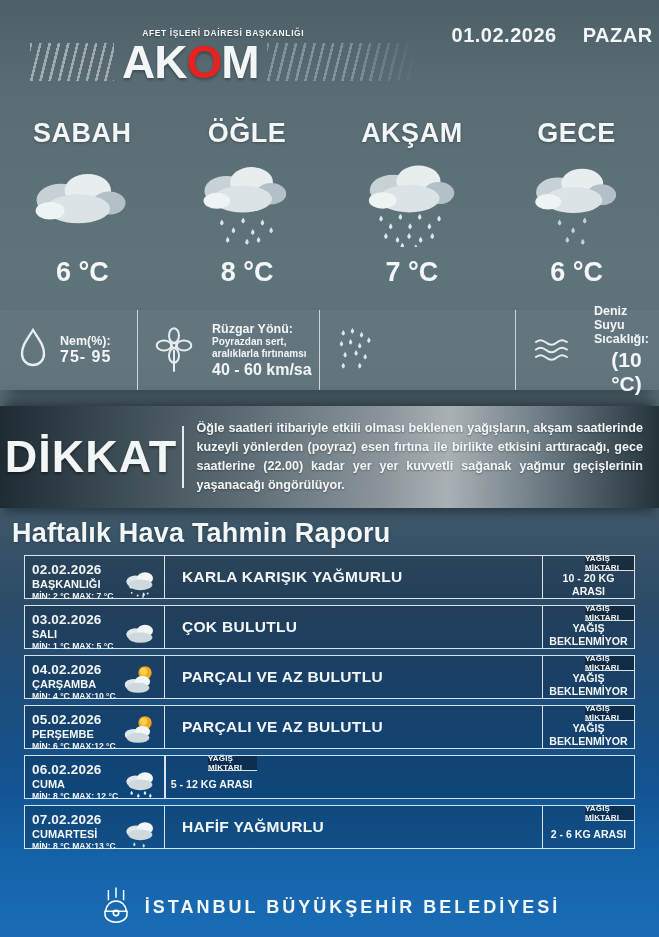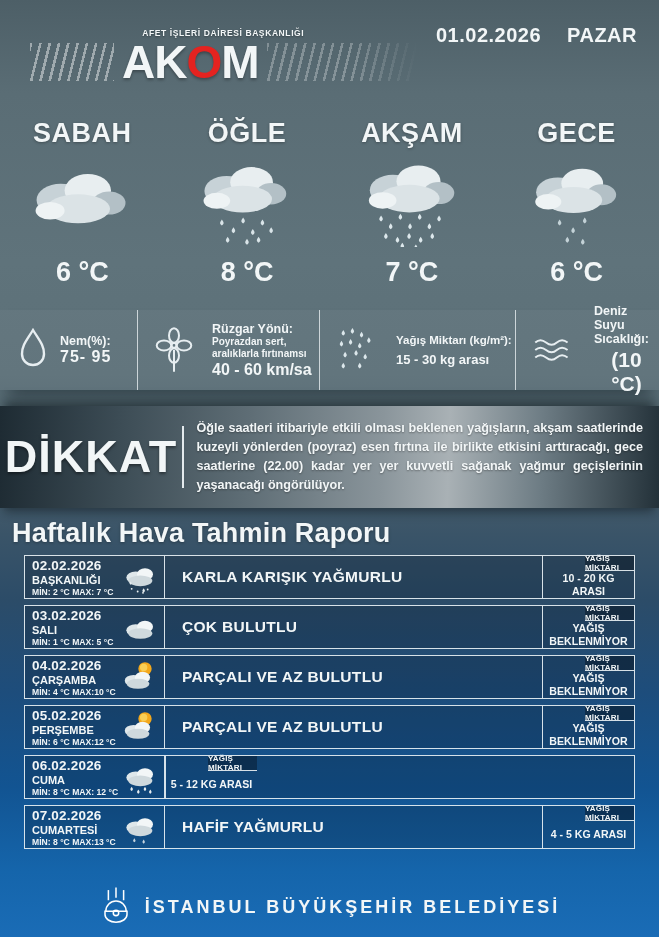--- a/index.html
+++ b/index.html
@@ -9,21 +9,21 @@
     color:#f2f6f7;
     position:relative;
     background:linear-gradient(180deg,
       #4d5f67 0%, #5a6d75 10%, #5f737b 28%, #5c7078 40%,
       #4c616d 50%, #3a5468 57%, #2c4c68 64%, #1d4d7c 74%,
       #125492 84%, #1565ab 93%, #1a6cb6 100%);
   }
   svg { display:block; }
 
   
-  .header { height:98px; display:flex; justify-content:space-between; padding:14px 22px 0 30px; }
+  .header { height:98px; display:flex; padding:14px 22px 0 30px;gap:35px; }
   .brand { display:flex; flex-direction:column; align-items:center; margin-top:14px; }
   .brand-caption { font-size:8.5px; font-weight:bold; letter-spacing:.6px; margin-bottom:1px; text-shadow:0 1px 2px rgba(0,0,0,.35); }
   .brand-row { display:flex; align-items:center; }
   .stripes { height:38px; background:repeating-linear-gradient(104deg, rgba(255,255,255,.55) 0 2.5px, transparent 2.5px 9px); }
   .stripes.left { width:84px; margin-right:8px; opacity:.8; }
   .stripes.right { width:150px; margin-left:8px; opacity:.5;
     -webkit-mask-image:linear-gradient(90deg,#000 55%,transparent); mask-image:linear-gradient(90deg,#000 55%,transparent); }
   .logo-word { font-size:46px; font-weight:900; letter-spacing:-1px; line-height:1; text-shadow:0 2px 3px rgba(0,0,0,.3); }
   .logo-o { color:#e42320; }
   .head-right { text-align:right; padding-top:10px; }
@@ -60,21 +60,21 @@
     box-shadow:0 -8px 10px -4px rgba(8,16,20,.55), 0 8px 10px -4px rgba(8,16,20,.45); }
   .warn-title { flex:0 0 182px; text-align:center; font-size:45px; font-weight:900; letter-spacing:1px; text-shadow:0 2px 3px rgba(0,0,0,.4); }
   .warn-divider { width:1.5px; height:62px; background:rgba(245,250,252,.9); flex:none; }
   .warn-text { flex:1; padding:0 16px 0 13px; font-size:12.6px; font-weight:bold; line-height:1.5; text-align:justify; text-shadow:0 1px 2px rgba(0,0,0,.35); }
 
   
   .weekly-title { margin:10px 0 6px 12px; font-size:27px; font-weight:bold; letter-spacing:.2px; text-shadow:0 1px 3px rgba(0,0,0,.3); }
   .wtable { width:611px; margin:0 auto; }
   .wrow { display:flex; height:44px; margin-bottom:6px; background:rgba(9,24,40,.24);
     border:1.5px solid rgba(236,244,247,.9); }
-  .wcell-day { flex:0 0 134px; border-right:1.5px solid rgba(236,244,247,.9); display:flex; padding:2px 2px 2px 7px; }
+  .wcell-day { flex:0 0 134px; border-right:1.5px solid rgba(236,244,247,.9); display:flex; align-items:center; padding:10px 2px 2px 7px; }
   .day-texts { width:88px; }
   .w-date { font-size:13.5px; font-weight:bold; letter-spacing:.2px; }
   .w-day { font-size:11px; font-weight:bold; margin-top:1px; }
   .w-minmax { font-size:8.6px; font-weight:bold; margin-top:1px; white-space:nowrap; }
   .wrow-icon { width:42px; display:flex; align-items:center; justify-content:center; }
   .wcell-cond { flex:1; display:flex; align-items:center; padding-left:17px; font-size:15.5px; font-weight:bold; letter-spacing:.3px; }
   .wcell-amt { flex:0 0 92px; border-left:1.5px solid rgba(236,244,247,.9); display:flex; flex-direction:column; }
   .amt-head { height:15px; background:rgba(5,14,24,.4); border-bottom:1.5px solid rgba(236,244,247,.9);
     font-size:8px; font-weight:bold; letter-spacing:.2px; display:flex; align-items:center; justify-content:center;margin-left:42px; }
   .amt-val { flex:1; display:flex; align-items:center; justify-content:center; text-align:center;
@@ -245,24 +245,20 @@
           <use href="#drop" x="16" y="14"></use>
           <use href="#drop" x="26" y="18"></use>
         <use href="#drop" x="36" y="12"></use>
           <use href="#drop" x="10" y="28"></use>
           <use href="#drop" x="22" y="26"></use>
         <use href="#drop" x="32" y="30"></use>
           <use href="#drop" x="8" y="40"></use>
           <use href="#drop" x="26" y="40"></use>
       </svg>
     </span>
-    <div>
-      <div class="info-label" style="font-size:11.5px">Yağış Miktarı (kg/m²):</div>
-      <div class="info-val">15 - 30 kg arası</div>
-    </div>
   </div>
 
   <div class="info-sec sec-sea">
     <span class="info-icon">
       <svg viewBox="0 0 46 32" width="44" height="30" fill="none" stroke="#e7eef1" stroke-width="2">
         <path d="M3 8 q5.5 -5 11.5 0 t11.5 0 t11.5 0"></path>
         <path d="M3 16 q5.5 -5 11.5 0 t11.5 0 t11.5 0"></path>
         <path d="M3 24 q5.5 -5 11.5 0 t11.5 0 t11.5 0"></path>
       </svg>
     </span>
@@ -415,21 +411,21 @@
           <g fill="#e6edf0" opacity=".85">
               <use href="#drop" x="20" y="42"></use>
               <use href="#drop" x="34" y="44"></use>
             </g>
         </svg>
       </span>
     </div>
     <div class="wcell-cond">HAFİF YAĞMURLU</div>
     <div class="wcell-amt">
       <div class="amt-head">YAĞIŞ MİKTARI</div>
-      <div class="amt-val">4 - 5 KG ARASI</div>
+      <div class="amt-val">2 - 6 KG ARASI</div>
     </div>
   </div>
 
 </div>
 
 <div class="footer">
   <span>
     <svg viewBox="0 0 40 52" width="34" height="44" fill="none" stroke="#ffffff" stroke-width="1.8">
       <line x1="11" y1="6" x2="11" y2="18"></line>
       <line x1="20" y1="3" x2="20" y2="15"></line>

